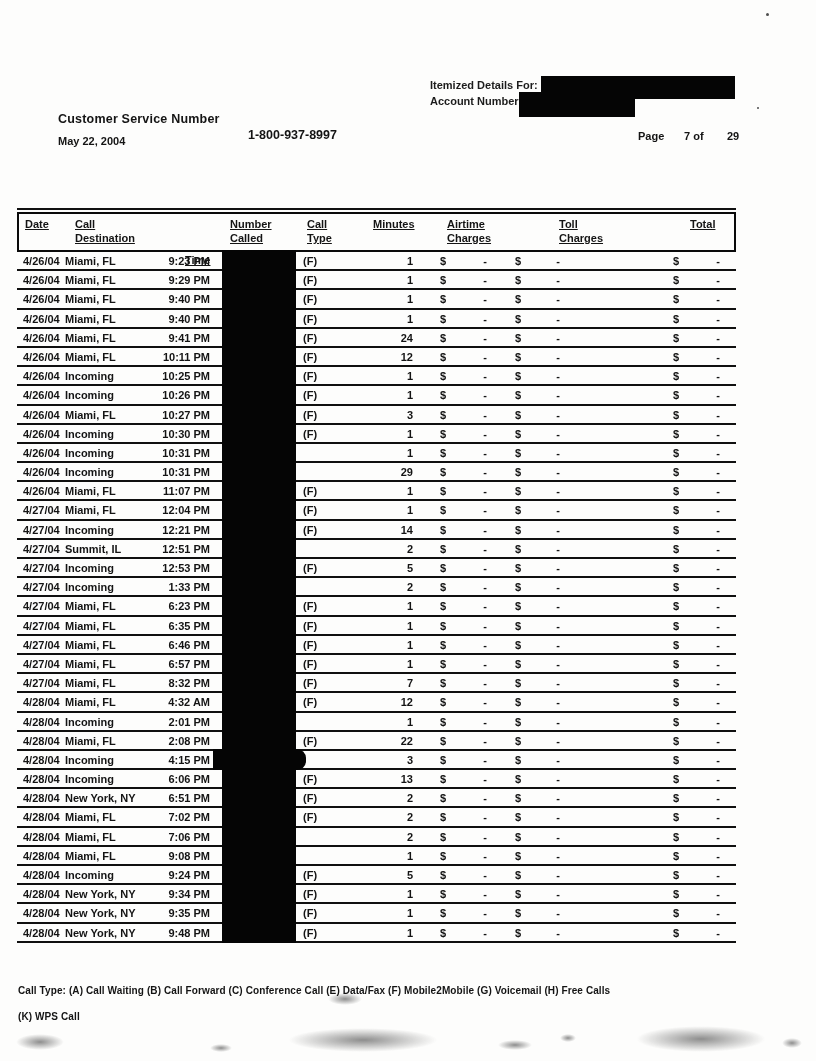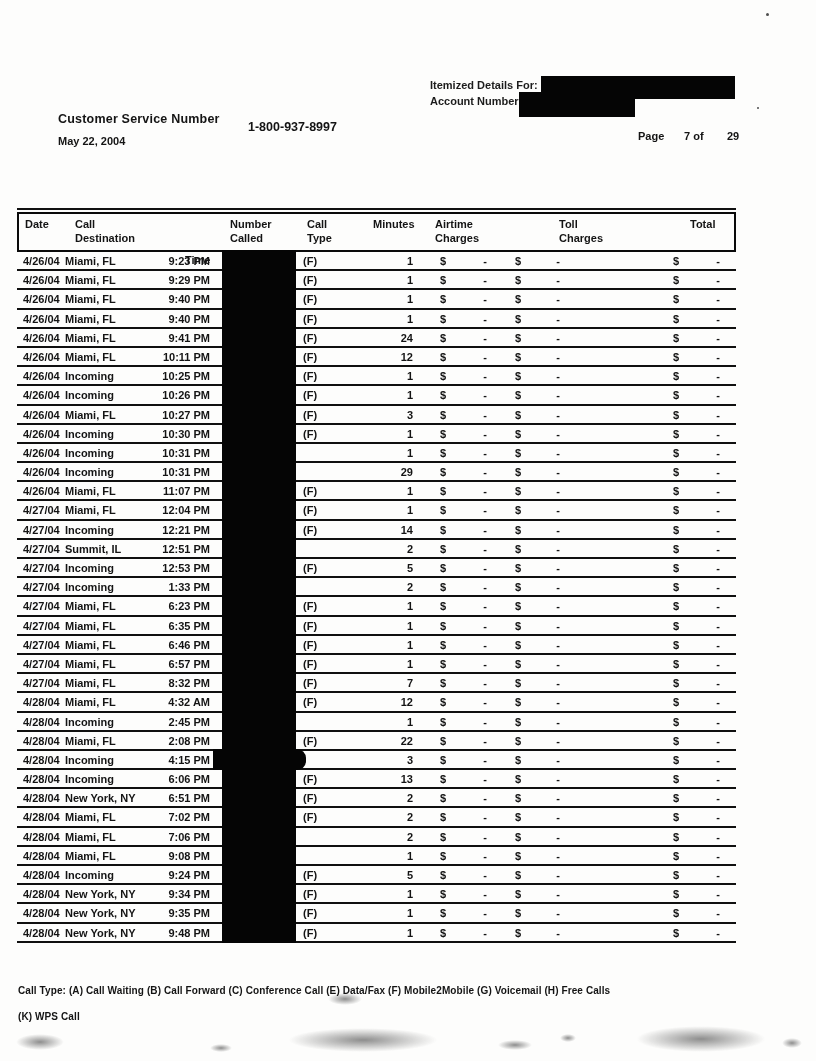--- a/index.html
+++ b/index.html
@@ -28,28 +28,28 @@
     border-top: 2px solid #111;
   }
   .title-row {
     height: 27px; border-bottom: 3px solid #0a0a0a;
     display: flex; align-items: center; padding-left: 8px;
   }
   .title-row .t {
     font-size: 14px; font-weight: 700; font-style: italic; letter-spacing: 0.1px;
   }
   .header-row { position: relative; height: 36px; font-size: 11px; font-weight: 700; }
-  .hc { position: absolute; top: 3px; line-height: 14px; white-space: pre-line; }
+  .hc { position: absolute; top: 3px; line-height: 14px; white-space: pre-line; text-decoration: underline; }
   .h-date  { left: 6px; }
   .h-dest  { left: 56px; }
   .h-time  { left: 166px; margin-top: 36px; }
   .h-num   { left: 211px; }
   .h-type  { left: 288px; }
   .h-min   { left: 354px; }
-  .h-air   { left: 416px; }
+  .h-air   { left: 428px; }
   .h-toll  { left: 511px; margin-left: 29px; }
   .h-total { left: 671px; }
 
   
   .table-body { position: relative; }
   .row {
     position: relative; height: 19.2px;
     border-bottom: 2px solid #101010;
     font-size: 11px; font-weight: 700; line-height: 17px;
   }
@@ -83,21 +83,21 @@
 <body>
 
 <div class="page">
 
   <div class="abs lbl-small" style="left:430px; top:79px;">Itemized Details For:</div>
   <div class="abs lbl-small" style="left:430px; top:95px;">Account Number:</div>
   <div class="redact" style="left:541px; top:76px; width:194px; height:23px;"></div>
   <div class="redact" style="left:519px; top:92px; width:116px; height:25px;"></div>
 
   <div class="abs csn-label" style="left:58px; top:112px;">Customer Service Number</div>
-  <div class="abs csn-number" style="left:248px; top:120px;">1-800-937-8997</div>
+  <div class="abs csn-number" style="left:248px; top:128px;">1-800-937-8997</div>
   <div class="abs date-line" style="left:58px; top:135px;">May 22, 2004</div>
 
   <div class="abs page-line" style="left:0; top:130px; width:816px;">
     <span class="abs" style="left:638px;">Page</span>
     <span class="abs" style="left:684px;">7 of</span>
     <span class="abs" style="left:727px;">29</span>
   </div>
 
   <div class="bill-table">
     <div class="table-frame">
@@ -475,21 +475,21 @@
       <span class="amt-air">-</span>
       <span class="cur-toll">$</span>
       <span class="amt-toll">-</span>
       <span class="cur-tot">$</span>
       <span class="amt-tot">-</span>
     </div>
 
     <div class="row">
       <span class="c-date">4/28/04</span>
       <span class="c-dest">Incoming</span>
-      <span class="c-time">2:45 PM</span>
+      <span class="c-time">2:01 PM</span>
       <span class="c-redact"></span>
       <span class="c-type"></span>
       <span class="c-min">1</span>
       <span class="cur-air">$</span>
       <span class="amt-air">-</span>
       <span class="cur-toll">$</span>
       <span class="amt-toll">-</span>
       <span class="cur-tot">$</span>
       <span class="amt-tot">-</span>
     </div>

